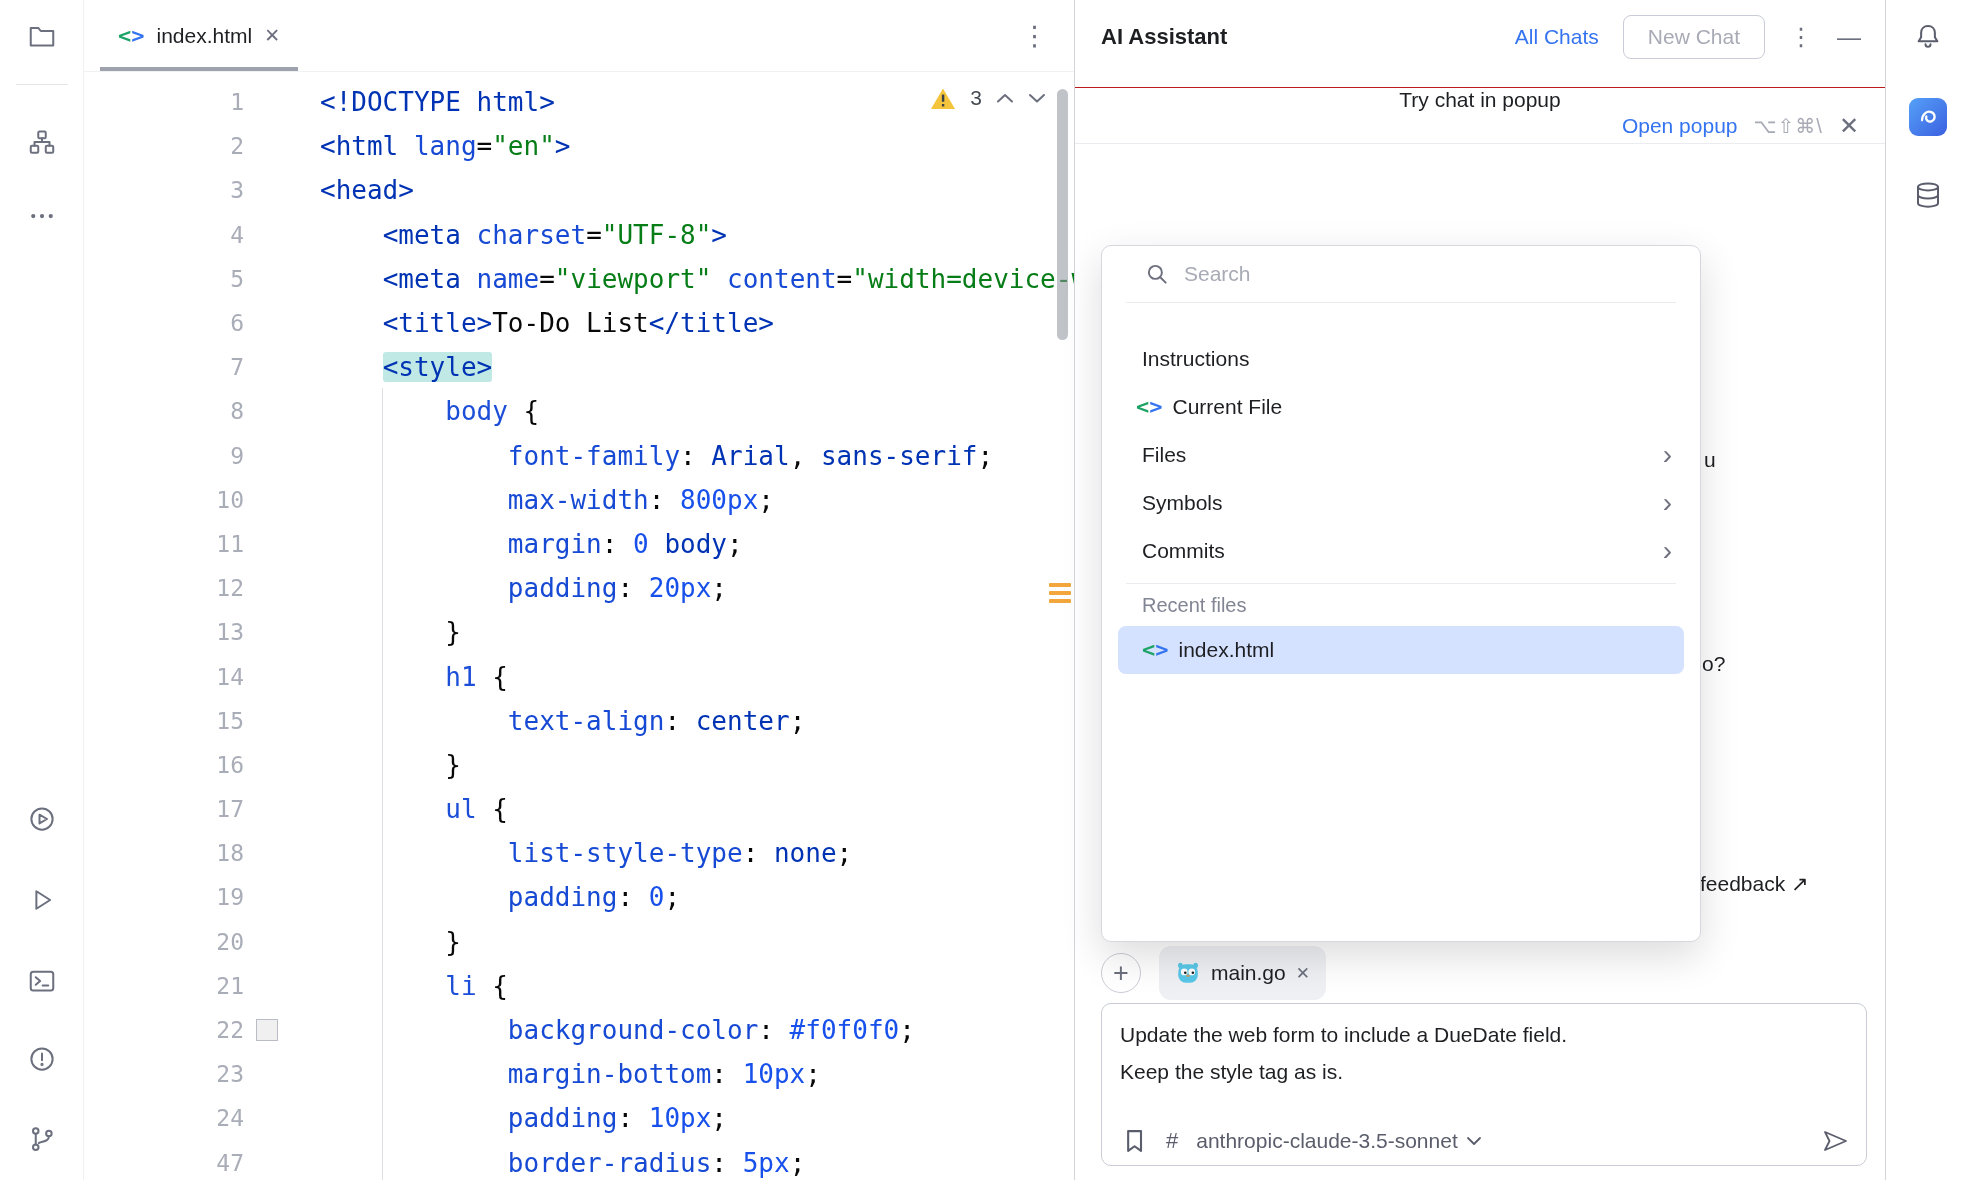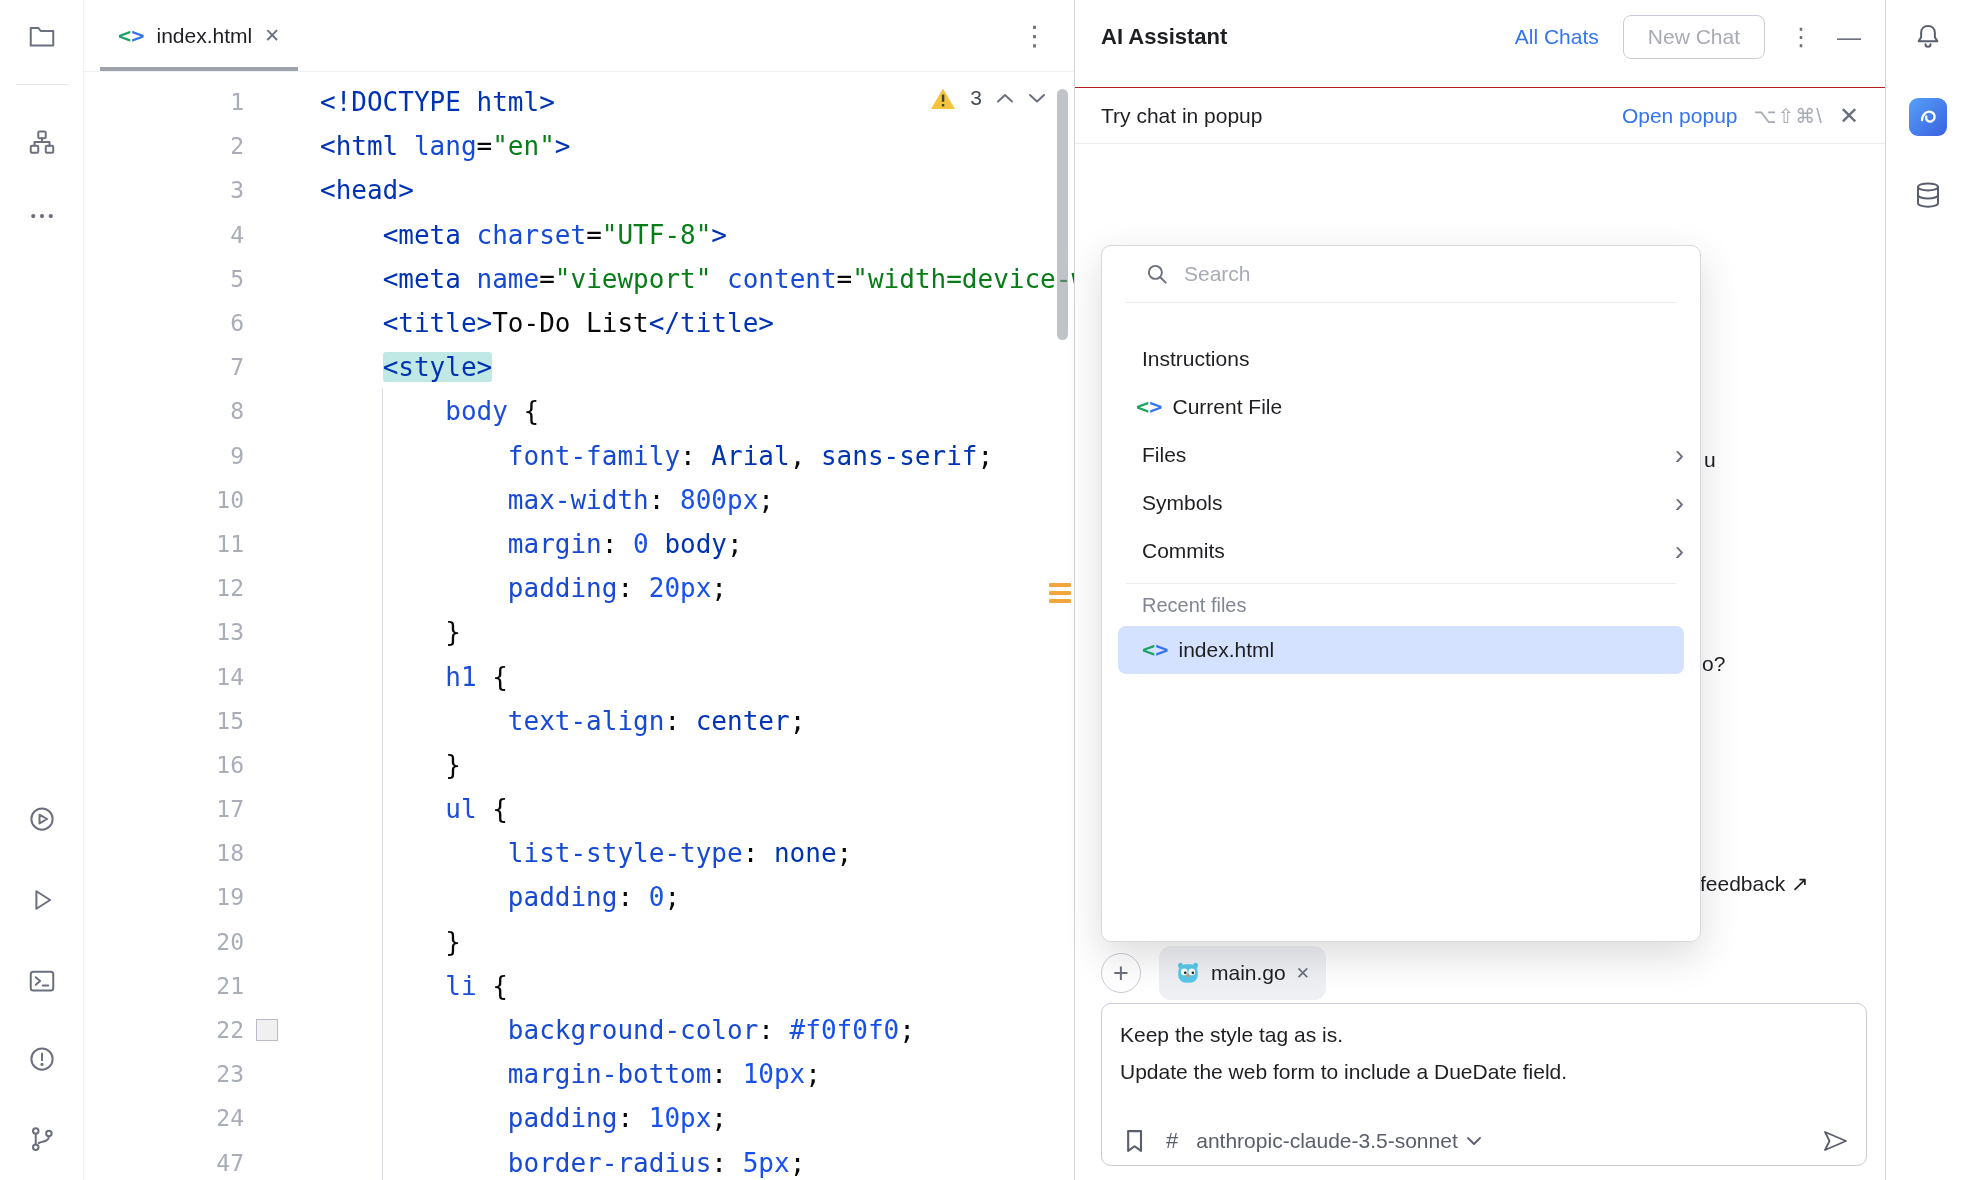--- a/index.html
+++ b/index.html
@@ -55,36 +55,36 @@
 
   
   .ai-panel { position:absolute; left:1074px; top:0; width:811px; height:100%;
               border-left:1px solid #D3D5DB; background:#fff; }
   .ai-header { height:88px; display:flex; align-items:center; padding:0 24px 13px 26px; border-bottom:1px solid #b91c1c; }
   .ai-title { font-size:22px; font-weight:bold; }
   .ai-header-right { margin-left:auto; display:flex; align-items:center; gap:24px; }
   .link { color:#3574F0; font-size:21px; }
   .btn-new-chat { border:1px solid #C9CCD6; border-radius:8px; padding:9px 24px; color:#A8ABB5; font-size:21px; background:#fff; }
   .icon-btn { color:#6C707E; font-size:24px; }
-  .ai-banner { height:56px; display:flex; align-items:center; padding:0 26px; border-bottom:1px solid #EBECF0; font-size:21px; }
+  .ai-banner { height:56px; display:flex; align-items:center; padding:0 26px; border-bottom:1px solid #EBECF0; font-size:21px;flex-direction:column; }
   .banner-right { margin-left:auto; display:flex; align-items:center; gap:16px; }
   .kbd-hint { color:#A8ABB5; font-size:20px; letter-spacing:1px; }
   .frag { position:absolute; font-size:21px; color:#1E1F22; z-index:1; }
 
   
   .popup { position:absolute; left:26px; top:245px; width:600px; height:697px; background:#fff;
            border:1px solid #D6D8DE; border-radius:10px; box-shadow:0 14px 40px rgba(0,0,0,.14); z-index:5; }
   .popup-search { height:57px; margin:0 24px; display:flex; align-items:center; gap:14px; padding-left:18px;
                   border-bottom:1px solid #EBECF0; }
   .popup-search svg { stroke:#6C707E; fill:none; stroke-width:1.8; stroke-linecap:round; }
   .popup-search-input { border:none; outline:none; font-size:21px; color:#1E1F22; width:430px;
                         font-family:"Liberation Sans",sans-serif; background:transparent; }
   .popup-search-input::placeholder { color:#A8ABB5; }
   .popup-list { padding-top:32px; }
-  .p-item { height:48px; display:flex; align-items:center; padding:0 16px 0 40px; font-size:21px; }
+  .p-item { height:48px; display:flex; align-items:center; padding:0 28px 0 40px; font-size:21px; }
   .p-item .code-ic { margin-left:-6px; margin-right:10px; }
   .p-item .chev { margin-left:auto; color:#6C707E; font-size:28px; line-height:1; }
   .p-div { margin:8px 24px 0; border-top:1px solid #EBECF0; }
   .p-section { height:42px; display:flex; align-items:center; padding-left:40px; color:#818594; font-size:20px; }
   .p-recent { margin:0 16px; height:48px; display:flex; align-items:center; padding-left:24px;
               border-radius:8px; font-size:21px; }
   .p-recent.selected { background:#D4E2FF; }
   .p-recent .code-ic { margin-right:10px; }
 
   
@@ -388,22 +388,22 @@
             <circle cx="16.5" cy="11.8" r="1.2" fill="#1E1F22"></circle>
           <ellipse cx="12" cy="14.6" rx="1.8" ry="1.2" fill="#C8A06A"></ellipse>
         </svg>
         <span>main.go</span>
         <span class="chip-close">✕</span>
       </div>
     </div>
 
     <div class="input-box">
       <div class="input-text">
+        <div>Update the web form to include a DueDate field.</div>
         <div> Keep the style tag as is.</div>
-        <div>Update the web form to include a DueDate field.</div>
       </div>
       <div class="input-toolbar">
         <svg width="28" height="28" viewBox="0 0 24 24">
             <path d="M7 3.5 h11 v17 l-5.5 -4 L7 20.5 Z"></path>
           </svg>
         <span class="hash-glyph">#</span>
         <div class="model-select">
           <span>anthropic-claude-3.5-sonnet</span>
           <svg width="16" height="10" viewBox="0 0 16 10">
               <path d="M2 2 L8 8 L14 2"></path>

